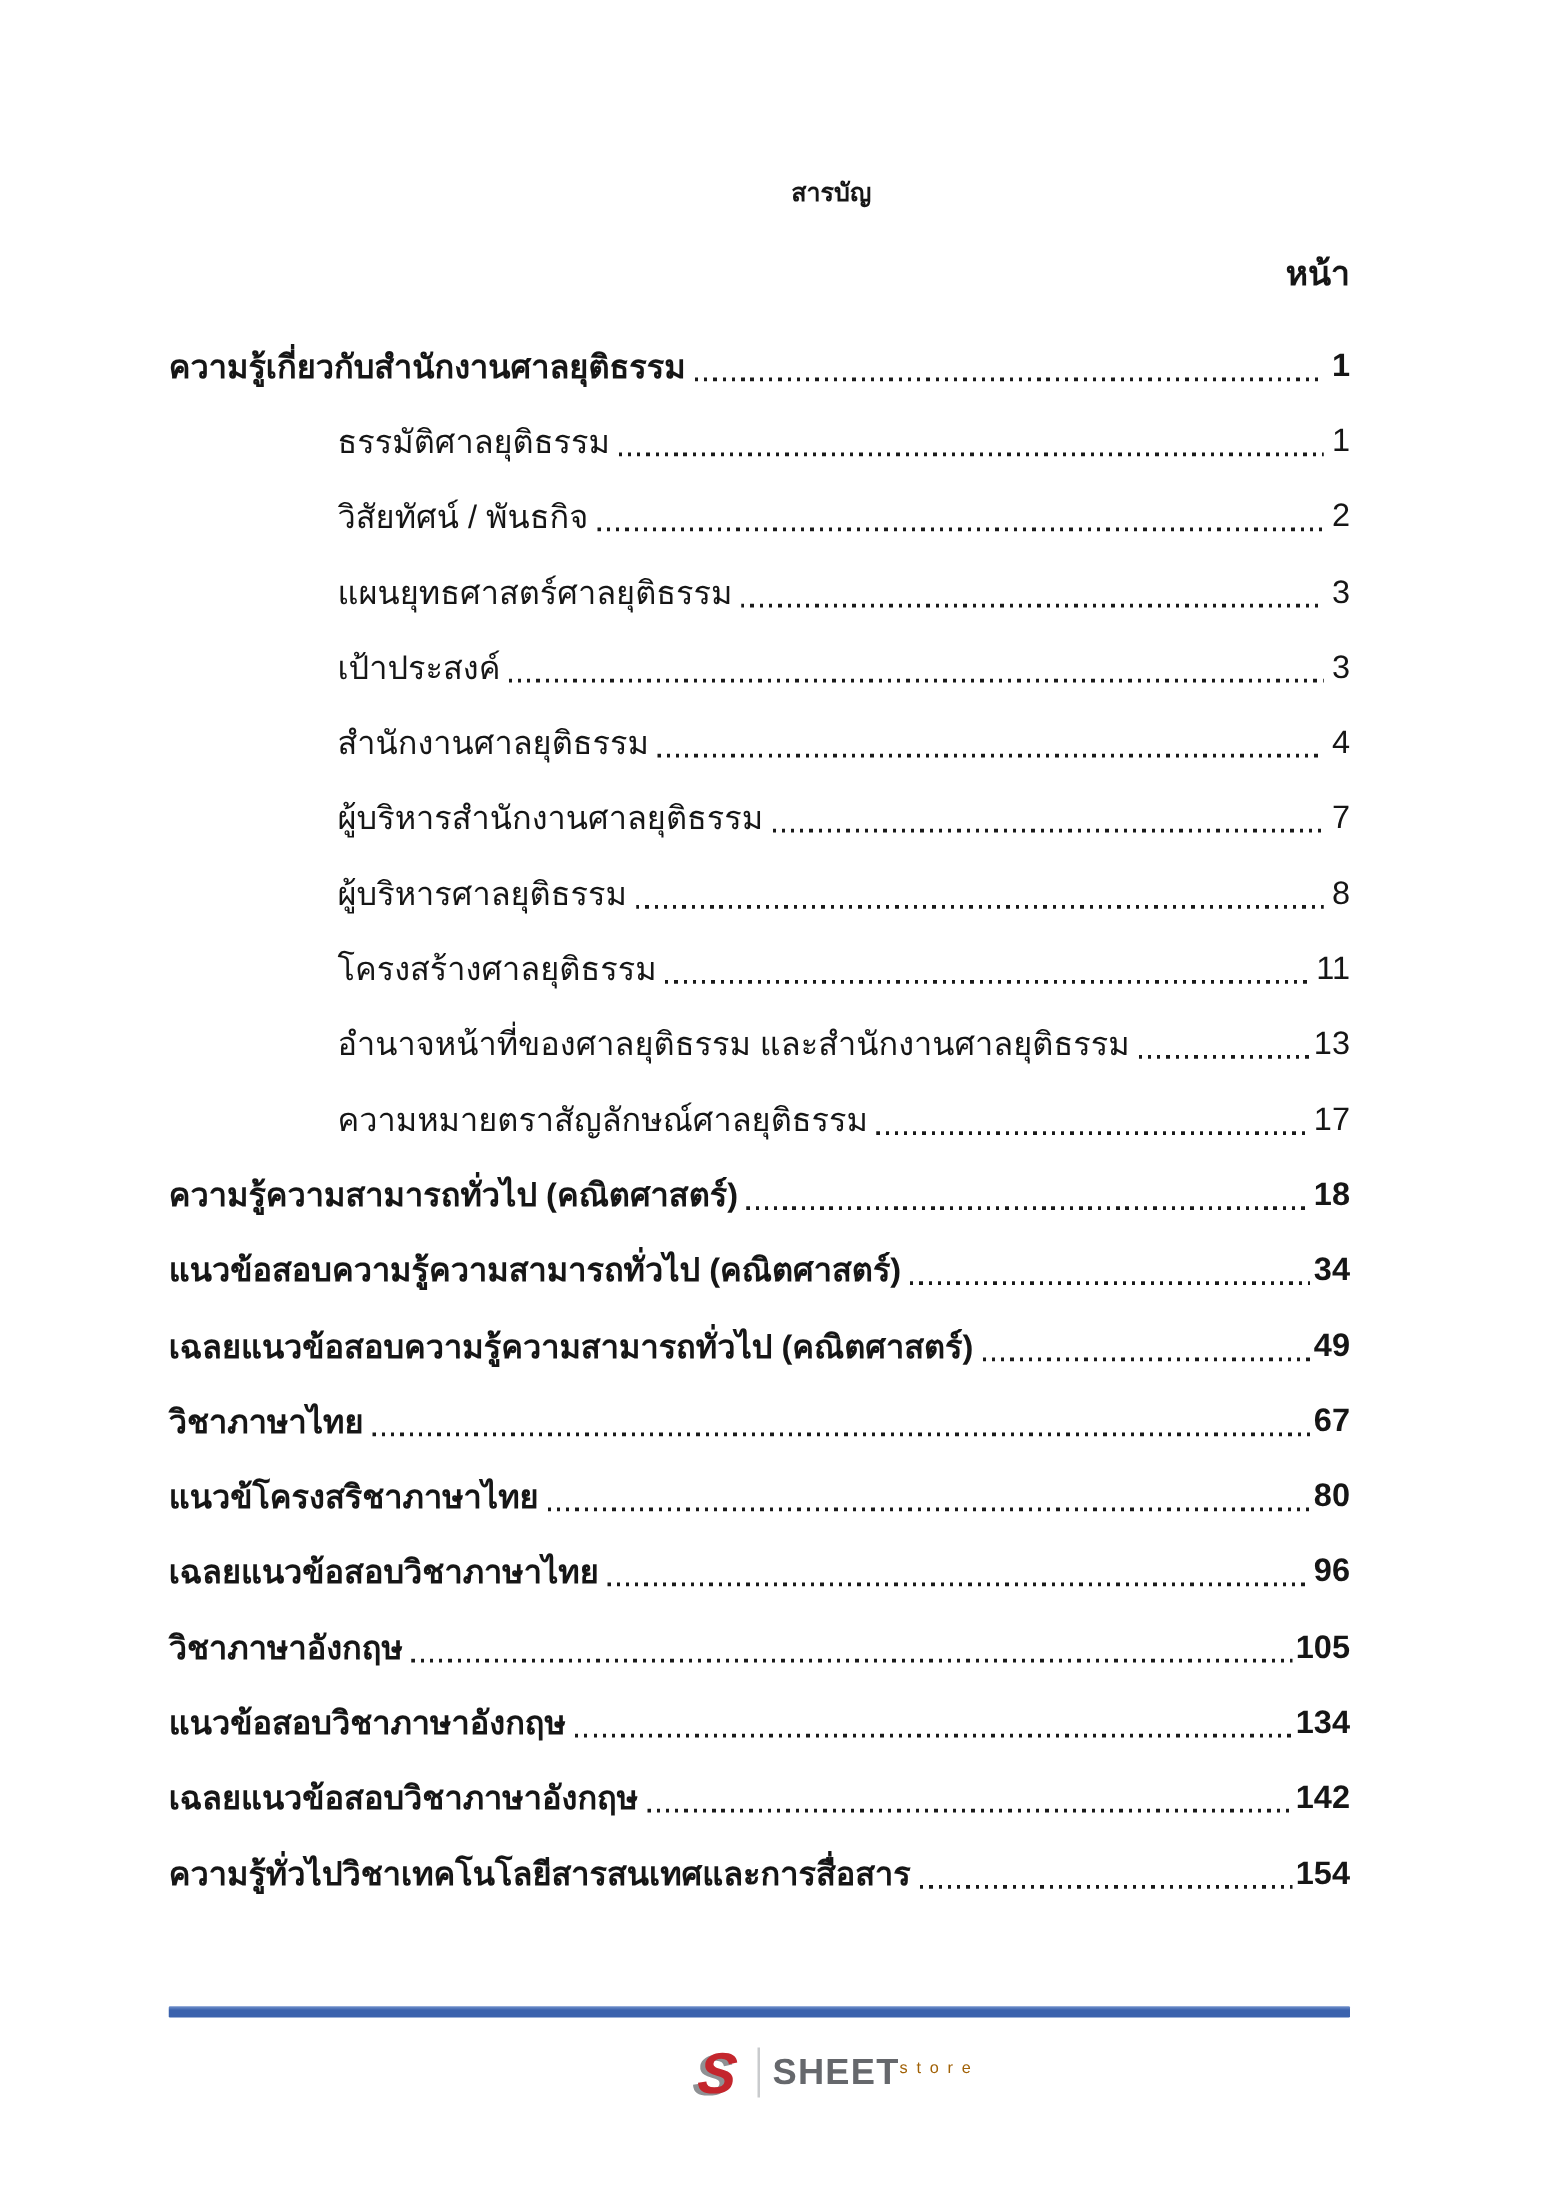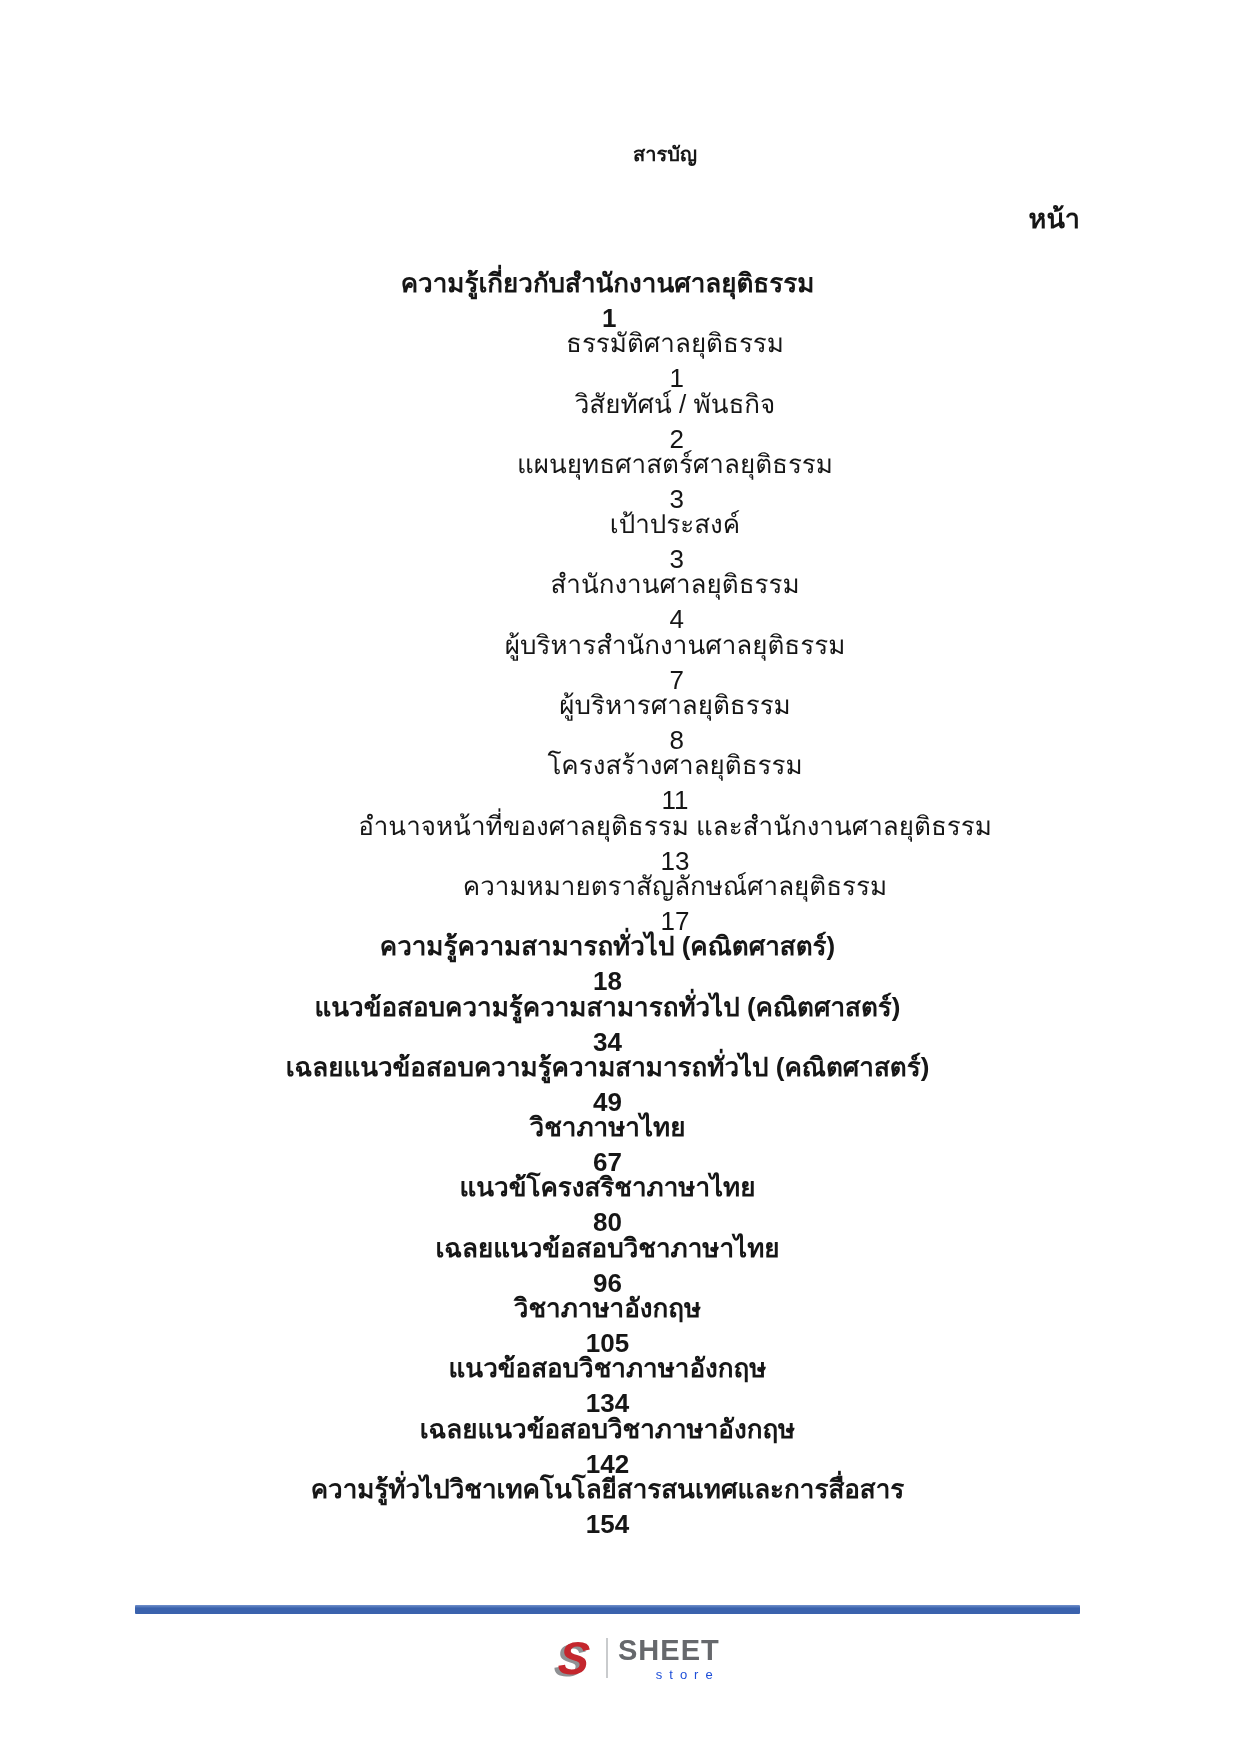--- a/index.html
+++ b/index.html
@@ -35,21 +35,20 @@
     top: 262px;
     left: 135px;
     width: 945px;
   }
   .toc-row {
     display: flex;
     align-items: center;
     height: 60.3px;
     font-size: 26px;
     font-weight: normal;
-    flex-direction: column;
   }
   .toc-row.bold { font-weight: bold; }
   .toc-row.indented { padding-left: 135px; }
   .toc-label { white-space: nowrap; }
   .toc-dots {
     flex: 1;
     height: 100%;
     margin: 0 3px 0 7px;
     background-image: repeating-linear-gradient(90deg, #1a1a1a 0 2.6px, transparent 2.6px 7.4px);
     background-size: 100% 3px;
@@ -89,21 +88,21 @@
     text-align: center;
     transform: skewX(-6deg);
   }
   .logo-mark .s-back { color: #8f9194; transform: translate(-4px, 2px) skewX(-6deg); }
   .logo-divider {
     width: 2px;
     height: 40px;
     background: #c9cbcd;
     margin: 0 10px 0 8px;
   }
-  .logo-text { display: flex; flex-direction: column; line-height: 1; align-items: flex-end; }
+  .logo-text { display: flex; flex-direction: row; line-height: 1; }
   .logo-brand {
     font-size: 29px;
     font-weight: bold;
     letter-spacing: 1px;
   }
   .logo-tagline {
     font-size: 13px;
     letter-spacing: 7px;
     margin-top: 3px;
   }
@@ -228,17 +227,17 @@
   <div class="footer-divider" style="background: linear-gradient(rgb(114, 145, 204), rgb(58, 98, 173) 35%, rgb(58, 98, 173));"></div>
 
   <div class="logo">
     <span class="logo-mark">
       <span class="s-back">S</span>
       <span class="s-front" style="color: rgb(196, 38, 45);">S</span>
     </span>
     <span class="logo-divider"></span>
     <span class="logo-text">
       <span class="logo-brand" style="color: rgb(102, 104, 108);">SHEET</span>
-      <span class="logo-tagline" style="color: #1d4ed8;">store</span>
+      <span class="logo-tagline" style="color: #a16207;">store</span>
     </span>
   </div>
 
 </div>
 
 </body></html>

